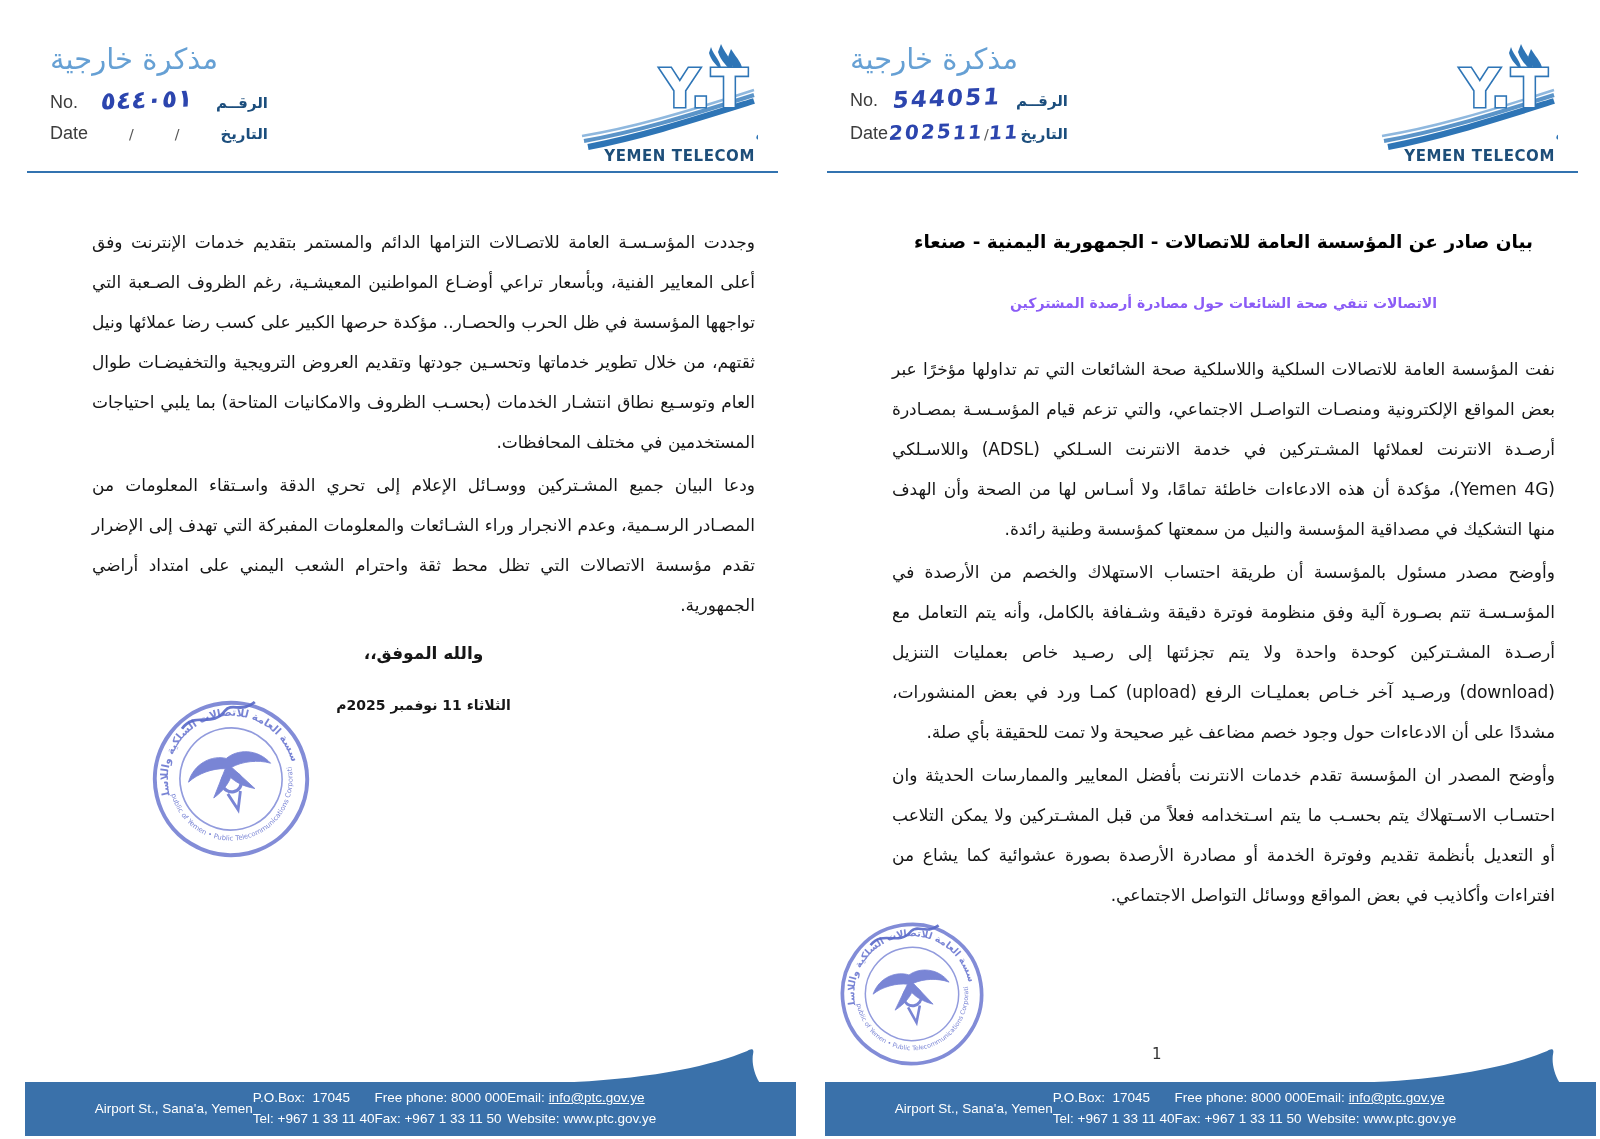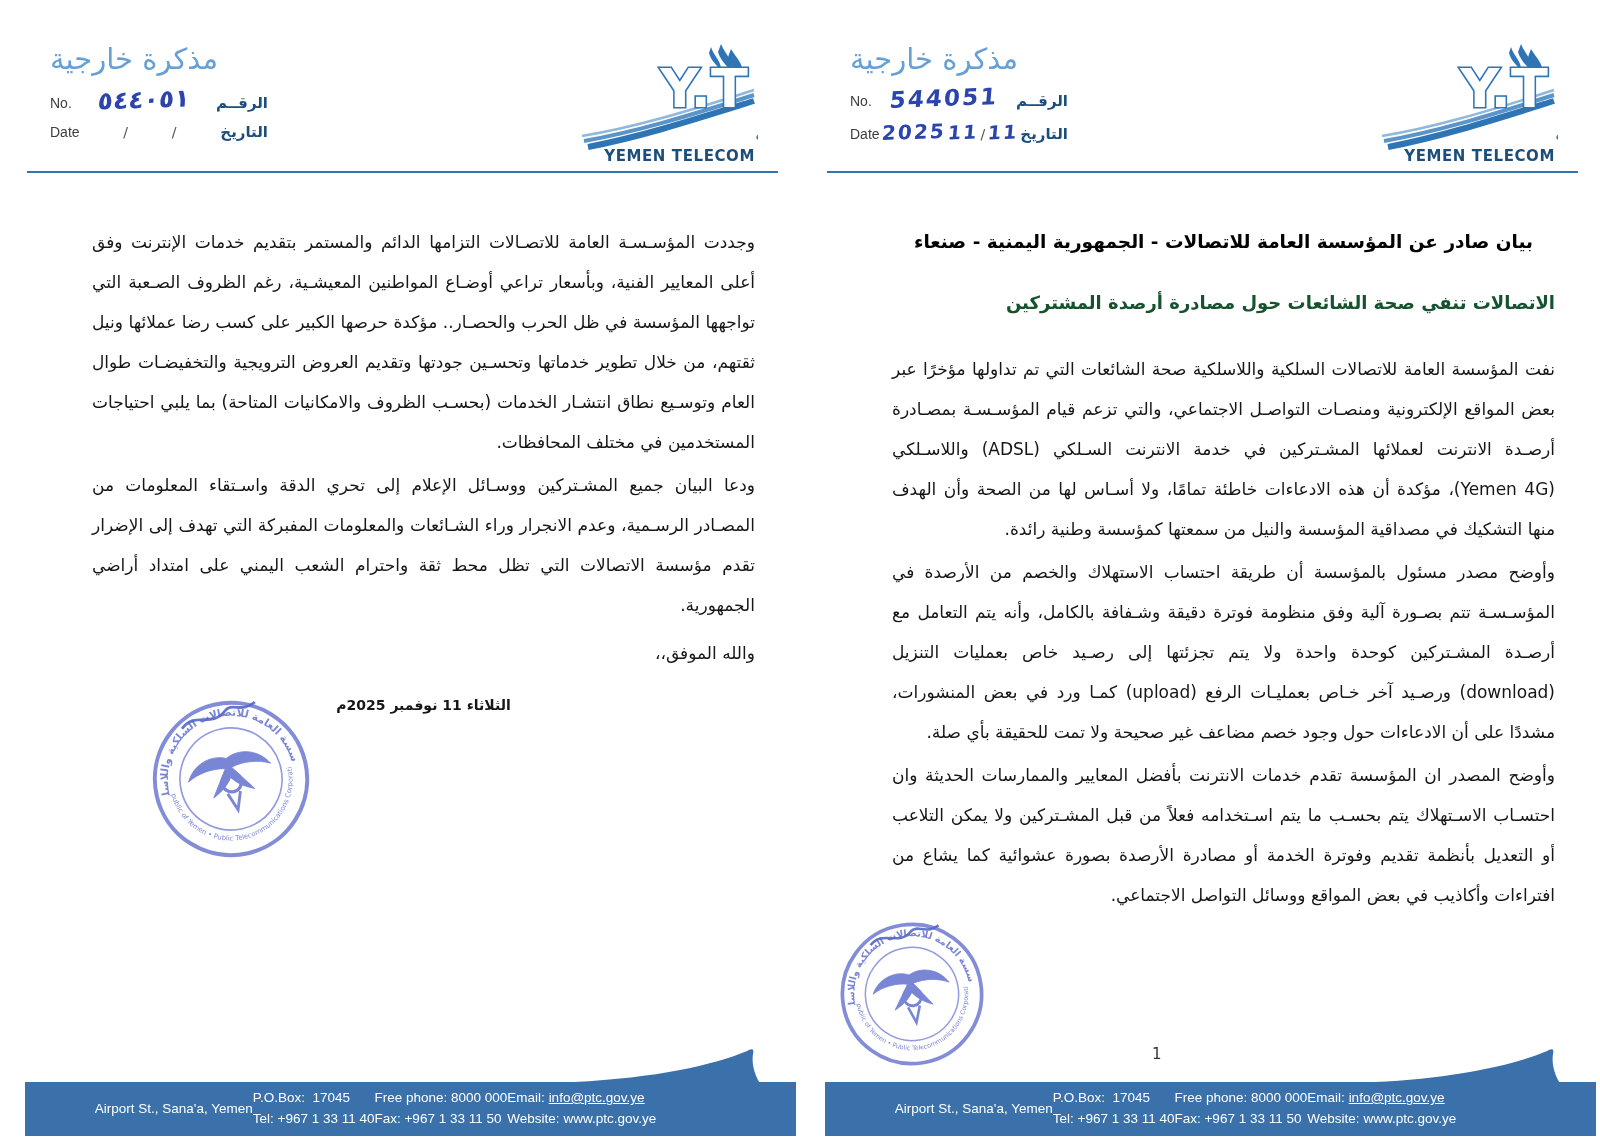--- a/index.html
+++ b/index.html
@@ -5,35 +5,35 @@
   html,body{margin:0;padding:0;background:#ffffff;}
   body{width:1600px;height:1139px;overflow:hidden;font-family:"DejaVu Sans",sans-serif;}
   .sheet{position:relative;width:1600px;height:874px;display:flex;background:#fff;}
   .page{position:relative;width:800px;height:1139px;background:#fff;}
 
   
   .hdr{position:absolute;top:42px;left:50px;right:42px;display:flex;justify-content:space-between;align-items:flex-start;}
   .memo{display:flex;flex-direction:column;}
   .memo-title{color:#66a0d4;font-size:29px;line-height:34px;letter-spacing:1px;}
   .fld{display:flex;align-items:baseline;justify-content:space-between;width:218px;margin-top:9px;}
-  .lbl-en{font-size:14px;color:#3d3d3d;font-family:"Liberation Sans",sans-serif;}
+  .lbl-en{font-size:18px;color:#3d3d3d;font-family:"Liberation Sans",sans-serif;}
   .lbl-ar{font-size:15px;color:#1c4e7d;font-weight:bold;}
   .ink{font-size:23px;color:#2c45ae;font-weight:bold;transform:skewX(-7deg) rotate(-2deg);letter-spacing:2px;}
   .ink-big{font-size:25px;}
   .slash{font-size:14px;color:#555;}
   .logo{width:178px;margin-top:2px;}
   .rule{position:absolute;top:171px;left:27px;right:22px;border-top:2.5px solid #3273b0;}
 
   
   .bodytxt{position:absolute;top:222px;left:92px;right:45px;direction:rtl;text-align:justify;
            font-size:17px;line-height:40px;color:#161616;z-index:1;}
   .bodytxt p{margin:0 0 3px 0;}
   .doc-title{font-weight:bold;font-size:18.5px;text-align:center;line-height:40px;margin-bottom:21px;color:#000;}
-  .doc-title2{font-weight:bold;font-size:18px;text-align:right;line-height:40px;margin-bottom:26px;color:#14532d;}
-  .closing{text-align:right;font-weight:400;margin-top:8px;}
+  .doc-title2{font-weight:bold;font-size:14px;text-align:center;line-height:40px;margin-bottom:26px;color:#8b5cf6;}
+  .closing{text-align:center;font-weight:700;margin-top:8px;}
   .issuer{text-align:center;font-weight:bold;font-size:19px;margin-top:16px;line-height:40px;}
   .issue-date{text-align:center;font-weight:bold;font-size:14px;margin-top:12px;line-height:40px;}
   .pagenum{position:absolute;bottom:76px;left:352px;font-size:15px;color:#333;z-index:2;}
 
   
   .stamp{position:absolute;z-index:3;opacity:0.88;}
   .stamp-left{left:150px;top:694px;width:162px;height:170px;transform:rotate(-13deg);}
   .stamp-right{left:38px;top:916px;width:148px;height:156px;transform:rotate(-9deg);}
 
   

